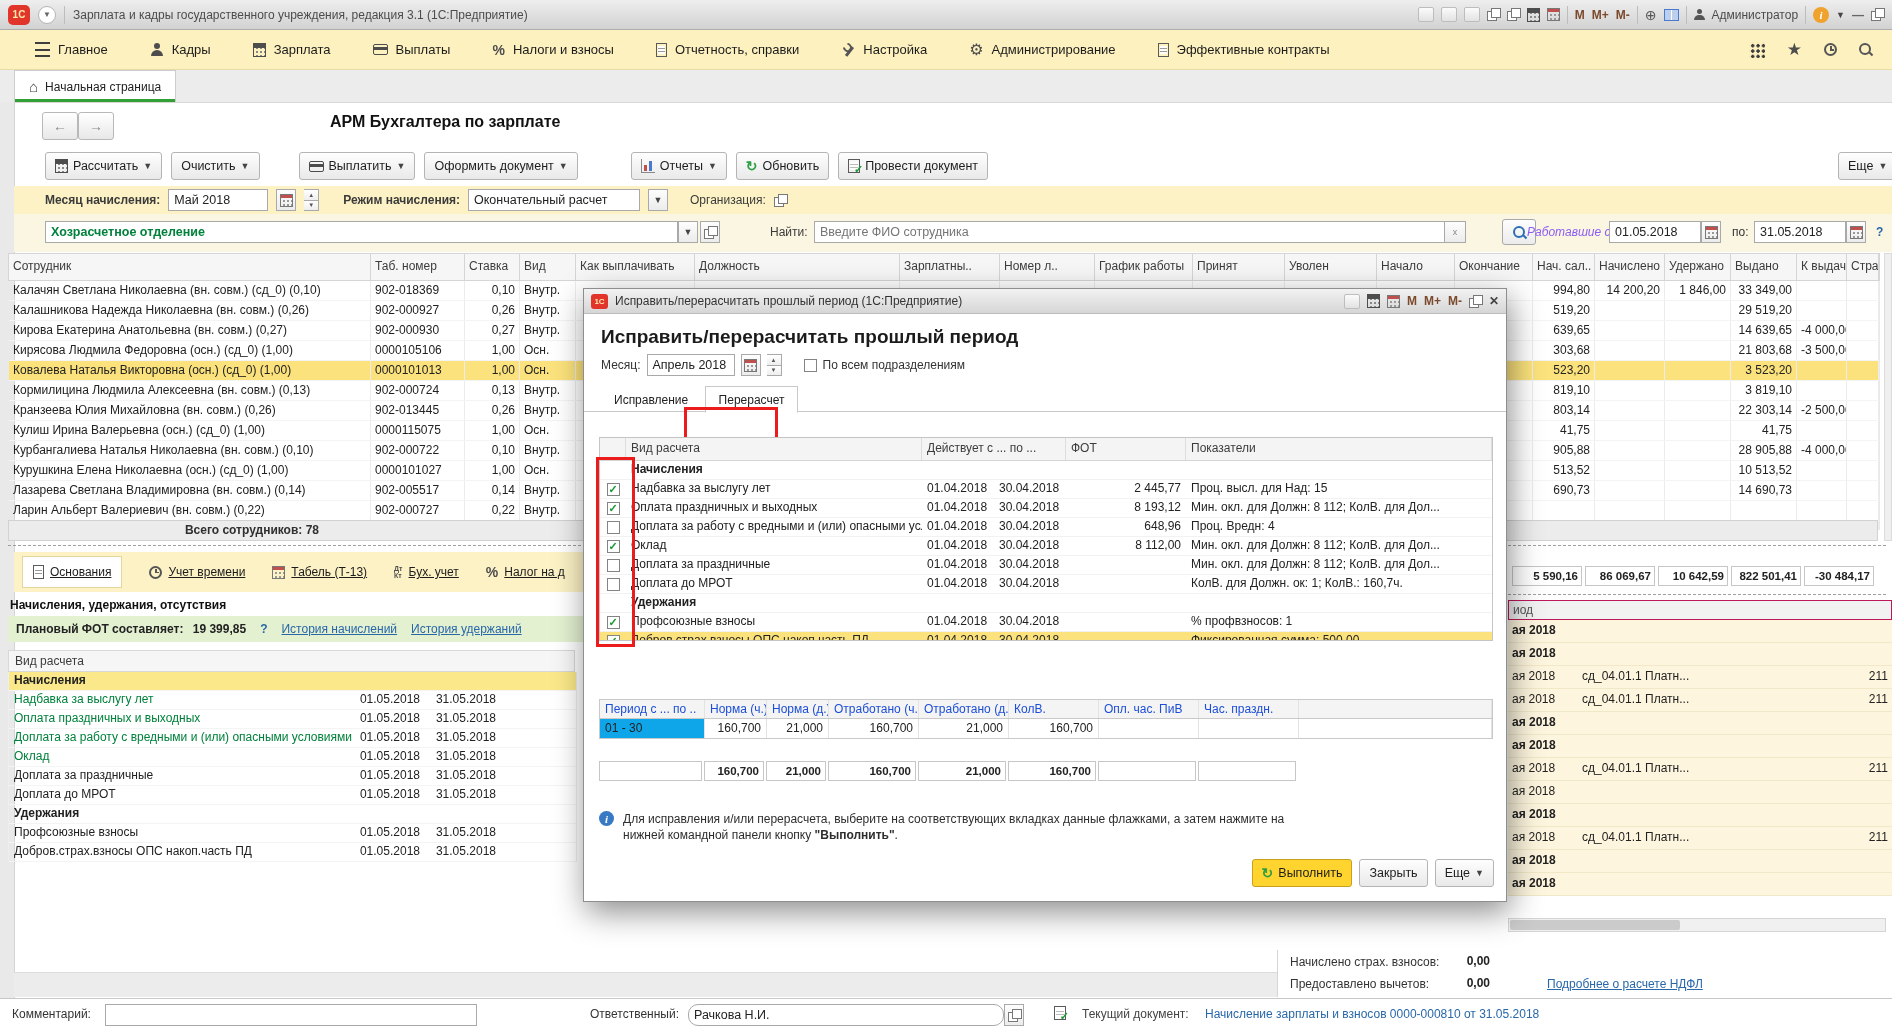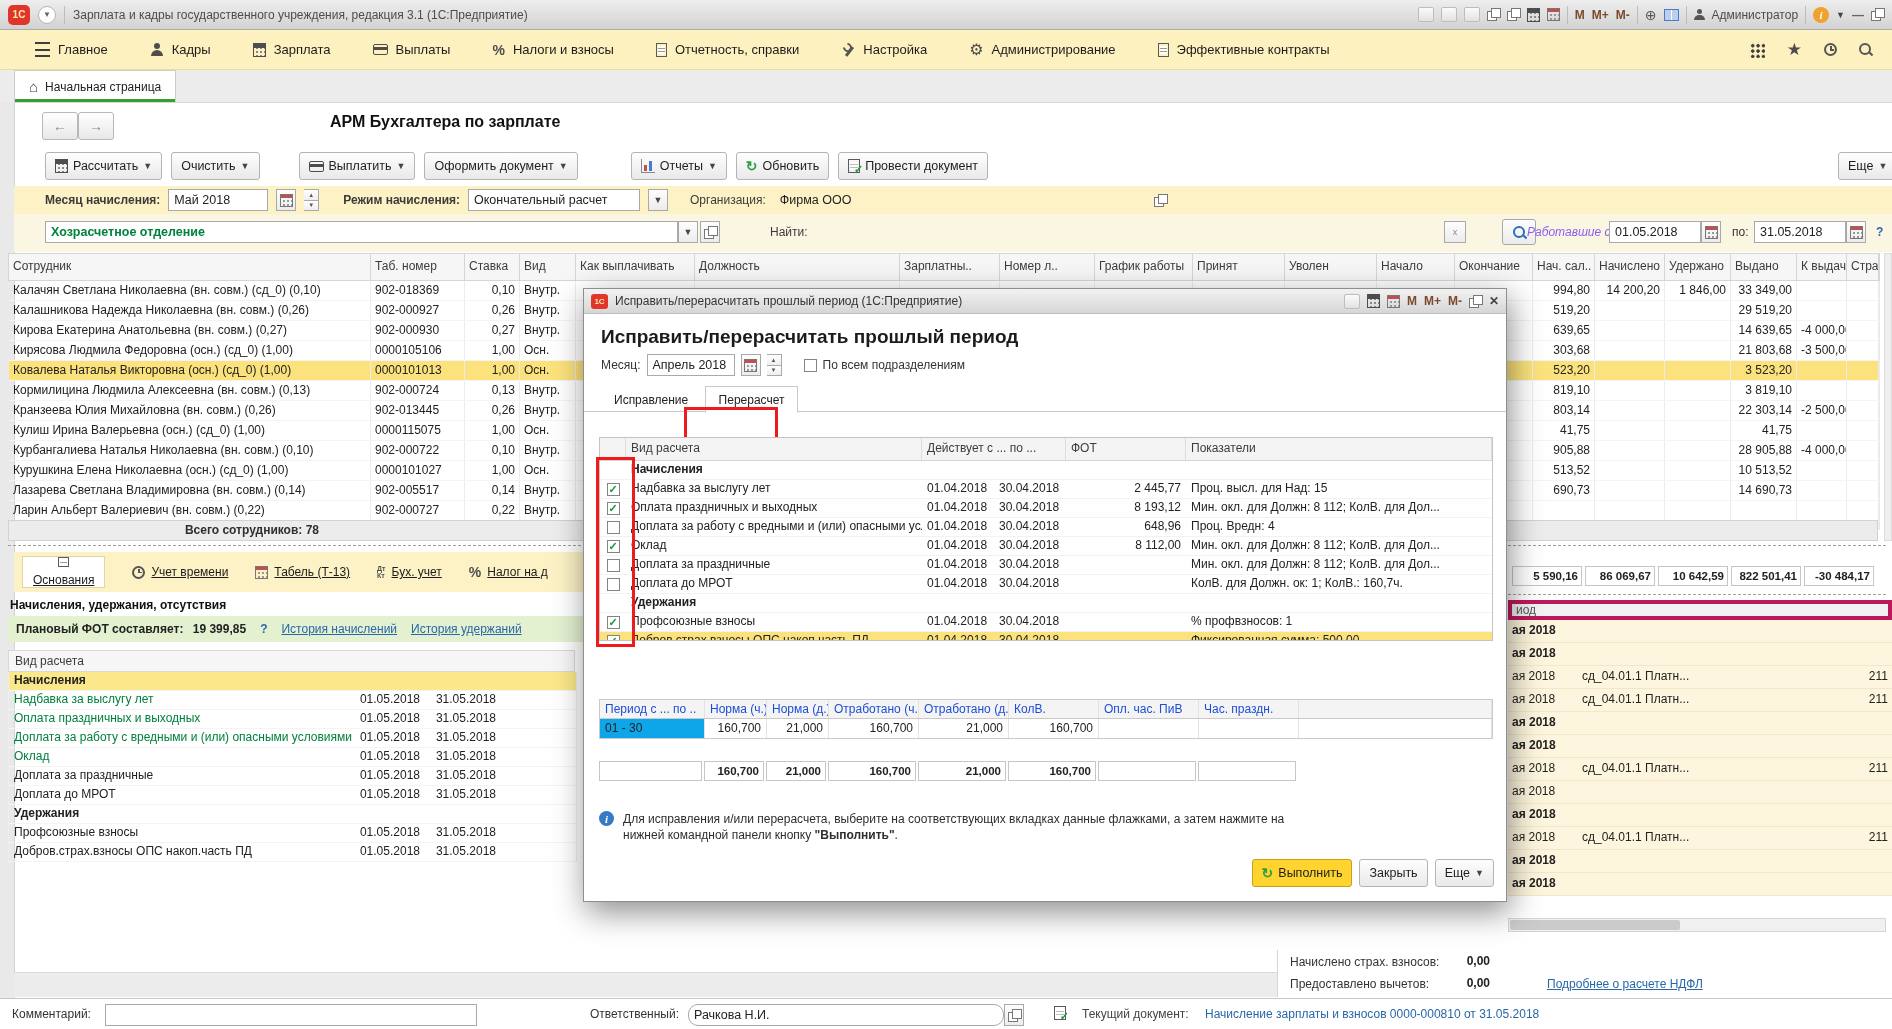--- a/index.html
+++ b/index.html
@@ -115,32 +115,32 @@
   .etotals .cap{width:310px;text-align:right;font-weight:bold;color:#2f2f2f;line-height:19px;}
   .dash{border-top:1px dashed #9f9f9f;height:0;}
   #rightTotals{left:1512px;top:566px;display:flex;gap:3px;}
   .tbox{height:20px;border:1px solid #c6c6c6;background:#fff;font-weight:bold;font-size:11.5px;
     display:flex;align-items:center;justify-content:flex-end;padding:0 3px;box-sizing:border-box;min-width:70px;}
   
   .btabs{left:14px;top:552px;width:569px;height:40px;background:#fcf2c6;display:flex;align-items:center;gap:27px;
     padding-left:8px;box-sizing:border-box;overflow:hidden;}
   .btab{display:flex;align-items:center;gap:6px;white-space:nowrap;cursor:pointer;}
   .btab span.t{text-decoration:underline;color:#1c1c1c;}
-  .btab.active{background:#fff;border:1px solid #e4d79e;height:30px;padding:0 10px;flex-direction:column;}
+  .btab.active{background:#fff;border:1px solid #e4d79e;height:30px;padding:0 10px;}
   .fotbar{left:8px;top:616px;width:575px;height:26px;background:#e4f1d1;display:flex;align-items:center;gap:14px;padding:0 8px;box-sizing:border-box;}
   .accr-hdr{left:8px;top:650px;width:567px;height:22px;background:#f6f6f6;border:1px solid #d8d8d8;
     box-sizing:border-box;display:flex;align-items:center;padding:0 6px;color:#3c3c3c;}
   #accrRows{left:8px;top:672px;width:567px;border-left:1px solid #eee;border-right:1px solid #eee;}
   .acc-row{display:grid;grid-template-columns:344px 72px 76px 1fr;height:18px;border-bottom:1px solid #f4f4f4;cursor:pointer;}
   .acc-row.gy{background:#fbe88a;}
   .acc-row.grp .lbl{font-weight:bold;}
   .acc-row.green .lbl{color:#00813c;}
   .acell{padding:1px 5px;white-space:nowrap;overflow:hidden;line-height:15px;}
   
-  .rp-hdr{left:1508px;top:600px;width:384px;height:20px;background:#f2f2f2;border:4px solid #be185d;
+  .rp-hdr{left:1508px;top:600px;width:384px;height:20px;background:#f2f2f2;border:1px solid #be185d;
     box-sizing:border-box;color:#555;display:flex;align-items:center;padding:0 4px;}
   #rpRows{left:1508px;top:620px;width:384px;}
   .rp-row{display:grid;grid-template-columns:70px 196px 1fr;height:22px;background:#fdf5dd;border-bottom:1px solid #f1e8c8;cursor:pointer;}
   .rp-row.b{font-weight:bold;}
   .rcell{padding:3px 4px;white-space:nowrap;overflow:hidden;}
   .hscroll{left:1508px;top:918px;width:378px;height:14px;background:#f0f0f0;border:1px solid #d5d5d5;box-sizing:border-box;}
   .hscroll .thumb{position:absolute;left:1px;top:1px;width:170px;height:10px;background:#cbcbcb;border-radius:2px;}
   .vscroll{left:1884px;top:253px;width:8px;height:288px;background:#efefef;border:1px solid #dcdcdc;box-sizing:border-box;}
   
   .modal{position:absolute;left:583px;top:288px;width:924px;height:614px;background:#fff;
@@ -323,31 +323,31 @@
         <span class="ic ic-cal"></span>
       </span>
     <span class="spin">
         <span>▲</span>
         <span>▼</span>
       </span>
     <span class="lblb" style="margin-left:16px;">Режим начисления:</span>
     <span class="inp" style="width:172px;">Окончательный расчет</span>
     <span class="sqbtn">▼</span>
     <span style="margin-left:14px;color:#3b3b3b;">Организация:</span>
-    <span class="inp" style="width:372px;border-color:transparent;background:transparent;">Фирма ООО</span>
     <span class="ic ic-copy"></span>
   </div>
 
   <div class="filterband">
     <span class="abs inp grn" style="left:31px;top:7px;width:633px;">Хозрасчетное отделение</span>
     <span class="abs sqbtn" style="left:664px;top:7px;">▼</span>
     <span class="abs sqbtn" style="left:686px;top:7px;">
         <span class="ic ic-copy"></span>
       </span>
     <span class="abs" style="left:756px;top:11px;color:#3b3b3b;">Найти:</span>
+    <input class="abs inp" style="left: 800px; top: 7px; width: 650px; color: rgb(156, 156, 156);" placeholder="Введите ФИО сотрудника">
     <span class="abs sqbtn" style="left:1430px;top:7px;width:22px;color:#888;">x</span>
     <span class="abs sqbtn" style="left:1488px;top:5px;width:34px;height:26px;border-radius:3px;">
         <span class="ic ic-lens"></span>
       </span>
     <span class="abs" style="left:1513px;top:11px;color:#8b5cf6;font-style:italic;">Работавшие с:</span>
     <span class="abs inp" style="left:1595px;top:7px;width:92px;">01.05.2018</span>
     <span class="abs sqbtn" style="left:1687px;top:7px;">
         <span class="ic ic-cal"></span>
       </span>
     <span class="abs" style="left:1718px;top:11px;color:#333;">по:</span>

